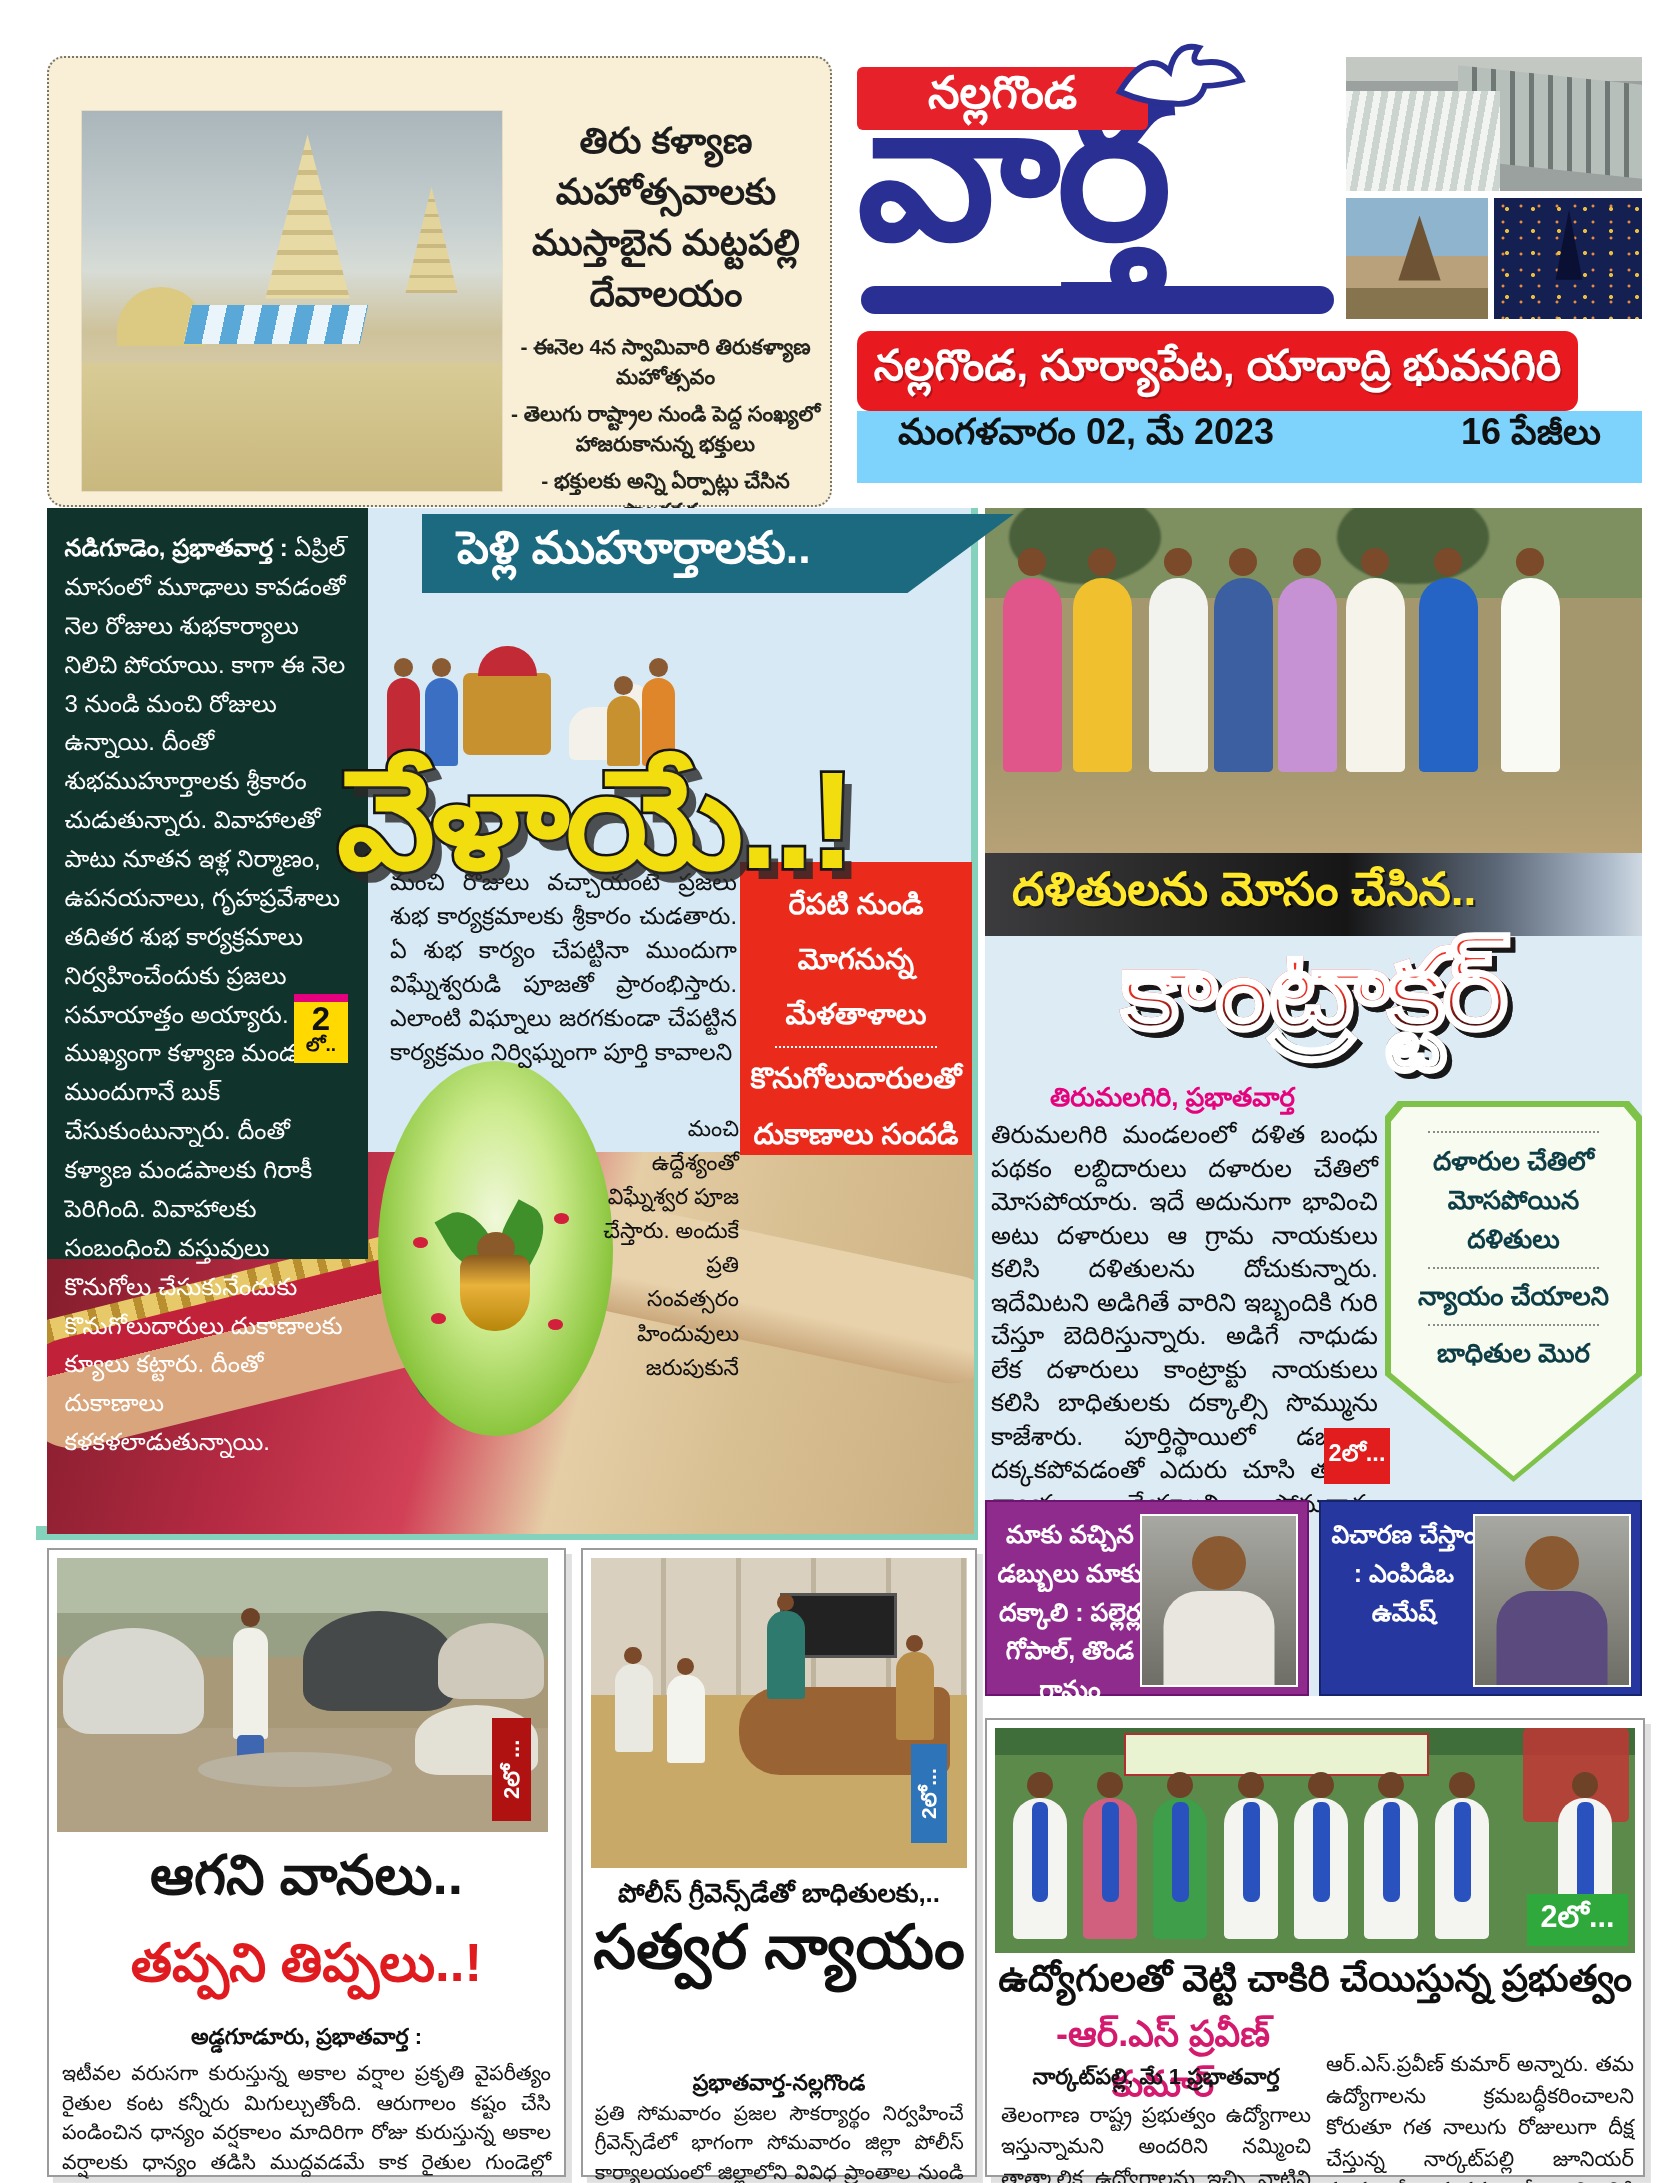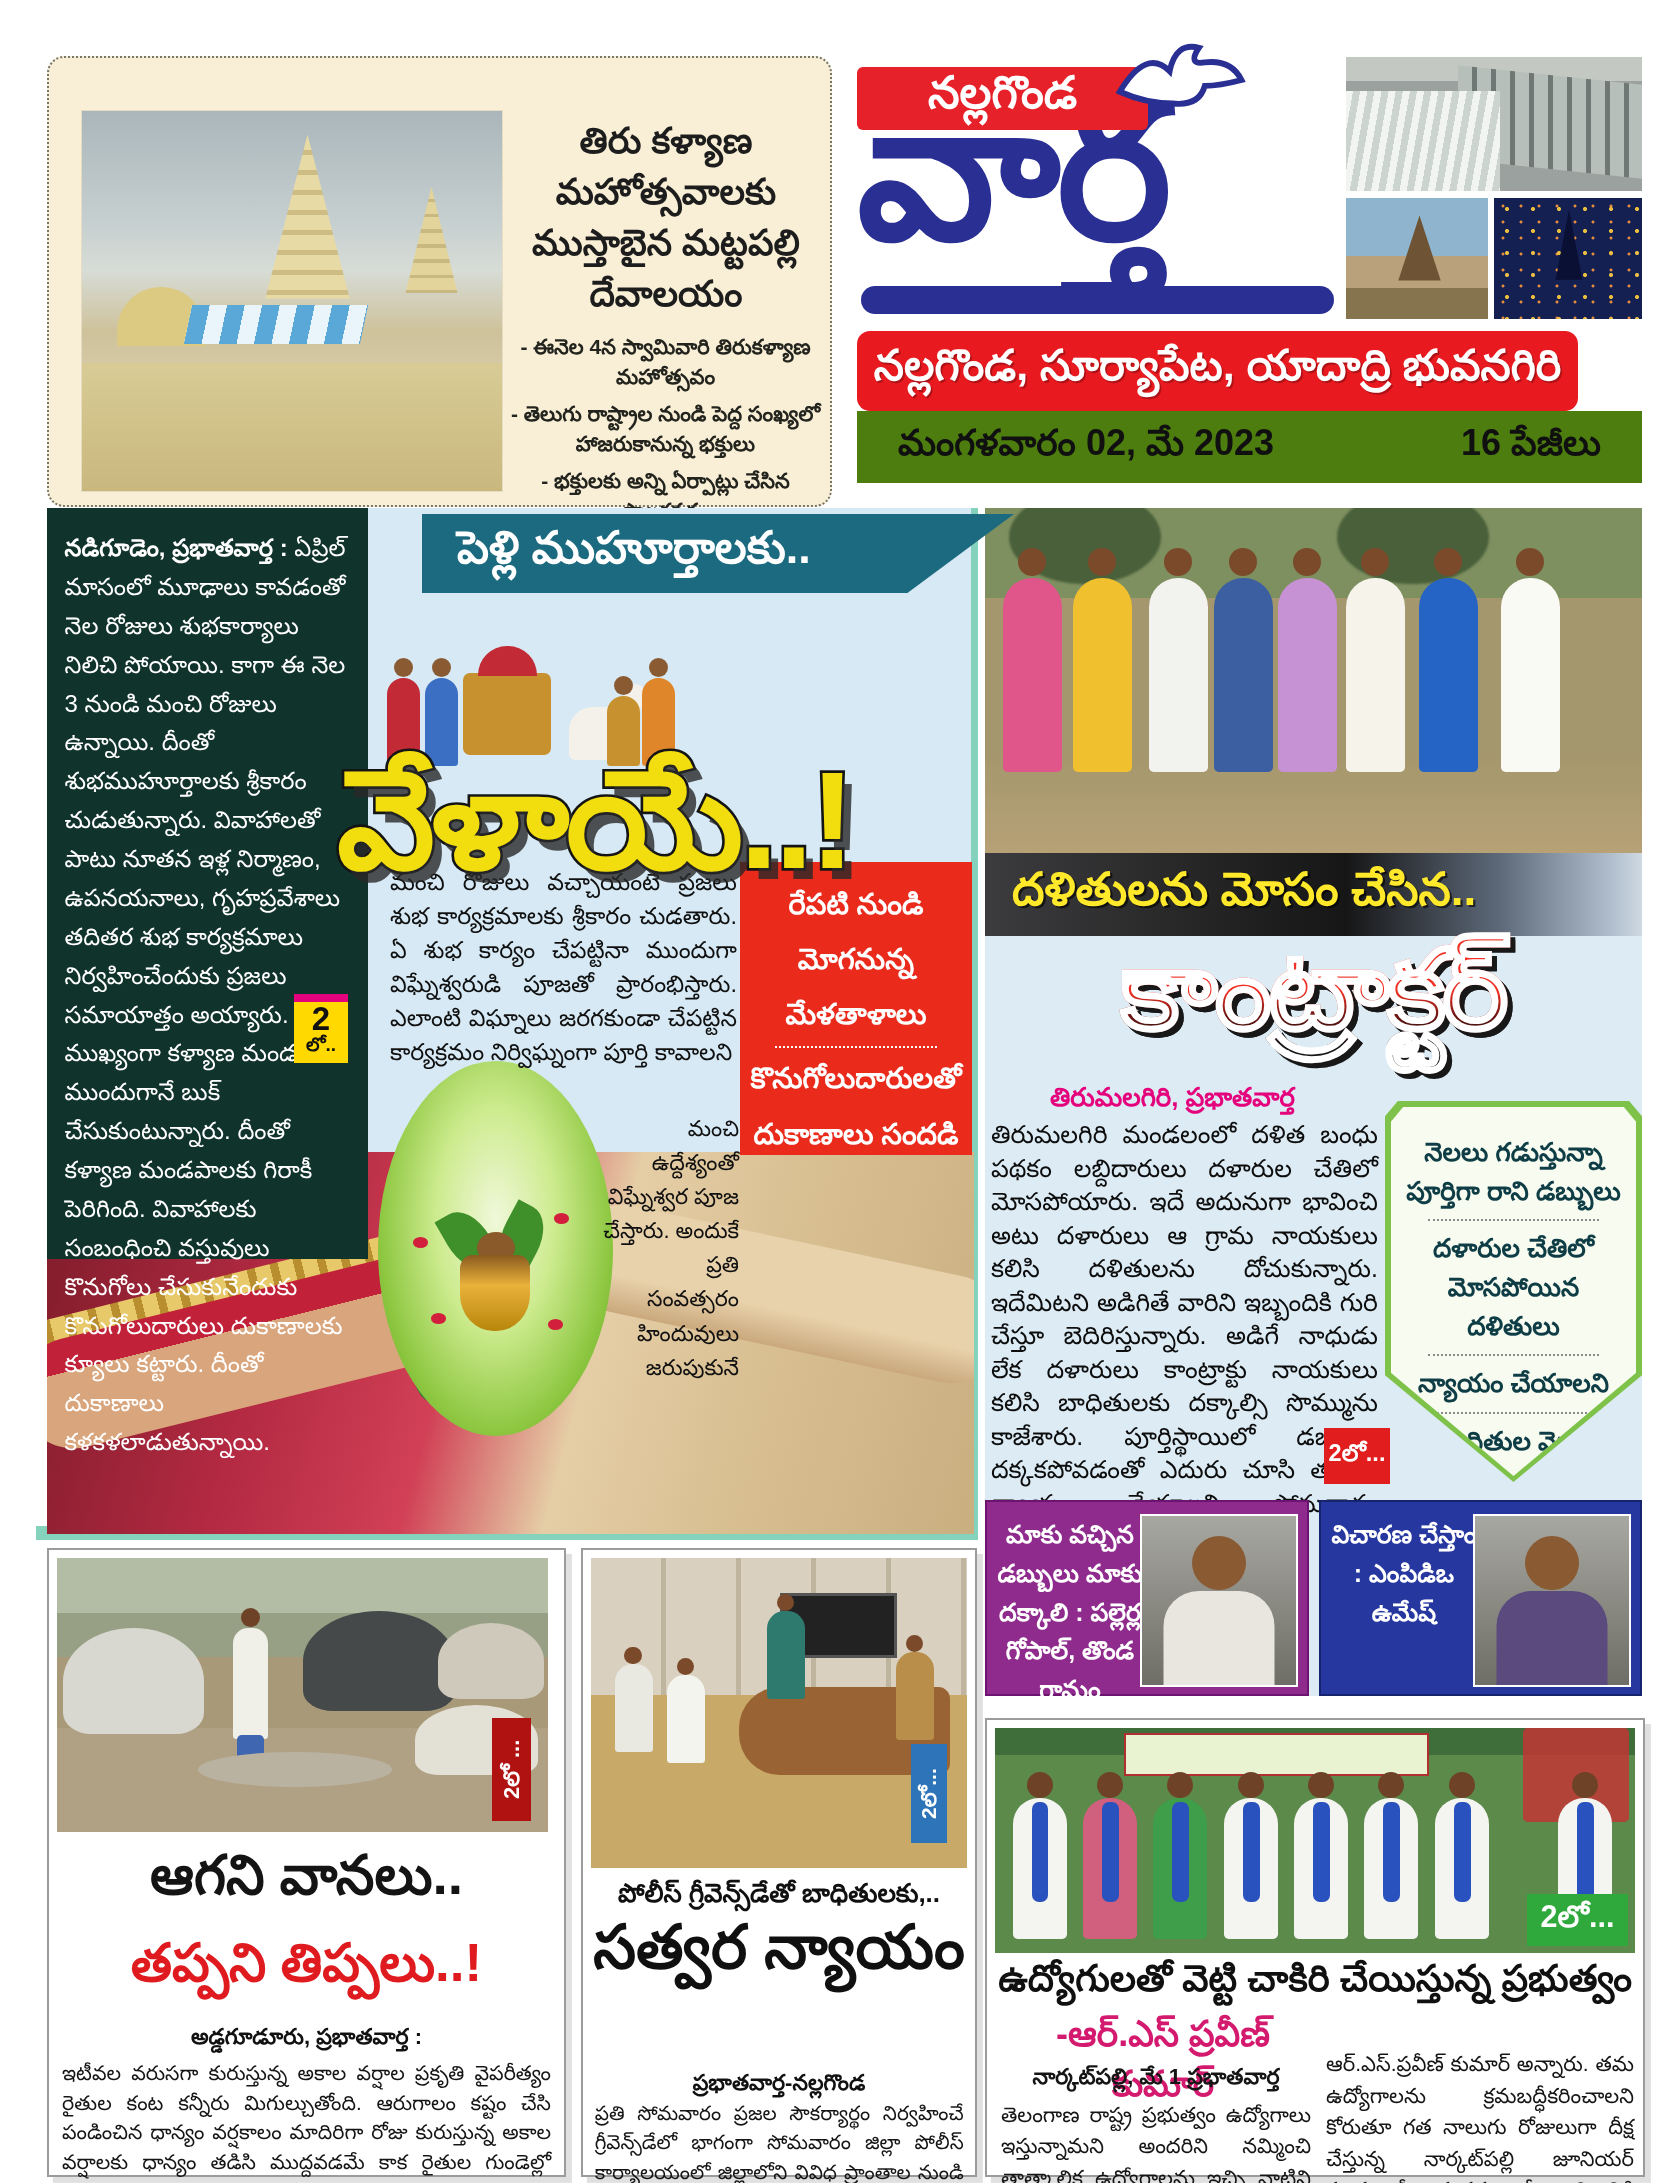--- a/index.html
+++ b/index.html
@@ -38,22 +38,22 @@
   .temple2-photo{left:1346px;top:198px;width:142px;height:121px;background:linear-gradient(#8fb4cd 0 48%,#b9a27b 48% 74%,#86744f 74% 100%);}
   .shikhara{left:47px;top:17.6px;width:53px;height:65px;background:#6e5435;clip-path:polygon(50% 0,90% 100%,10% 100%);}
   .city-photo{left:1494px;top:198px;width:148px;height:121px;background:#141f52;}
   .city-lights{left:0;top:0;width:100%;height:100%;
       background-image:radial-gradient(circle,#ffcf3f 1.8px,transparent 2.3px),radial-gradient(circle,#ff9a3f 1.2px,transparent 1.8px);
       background-size:26px 22px,18px 16px;opacity:.9;}
   .city-tower{left:56px;top:11.7px;width:38px;height:70px;background:#0a1033;clip-path:polygon(50% 0,85% 100%,15% 100%);}
   .district-band{left:857px;top:331px;width:721px;height:80px;background:#e8191f;border-radius:13px;
                  color:#fff;font-size:43px;font-weight:bold;display:flex;align-items:center;justify-content:center;
                  text-shadow:1.8px 1.8px 0 rgba(0,0,0,.25);}
-  .date-band{left:857px;top:411px;width:785px;height:72px;background:#4d7c0f;color:#101010;
-             font-size:36px;font-weight:bold;display:flex;align-items:center;justify-content:space-between;
+  .date-band{left:857px;top:411px;width:785px;height:72px;background:#7dd3fc;color:#101010;
+             font-size:36px;font-weight:bold;display:flex;align-items:flex-start;justify-content:space-between;
              padding:0 41px;box-sizing:border-box;}
 
   
   .wedding-article{left:47px;top:508px;width:927px;height:1026px;background:#d6e9f4;}
   .w-photo{left:0;top:644px;width:927px;height:382px;z-index:1;
            background:linear-gradient(105deg,#7e1c2a 0%,#b42a42 26%,#d14056 44%,#e5cda6 58%,#d9c093 74%,#c9ae80 100%);}
   .w-arm1{left:-35px;top:135px;width:528px;height:111px;background:linear-gradient(#c1223a 0 30%,#d9a57c 30% 100%);
           border-radius:56px;transform:rotate(-14deg);}
   .w-arm2{right:-35px;top:88px;width:446px;height:108px;background:linear-gradient(#e8d2ac 0 65%,#caa87c 100%);
           border-radius:56px;transform:rotate(12deg);}
@@ -298,21 +298,20 @@
       <div class="cfig" style="left:434px;background:#2563c4"></div>
       <div class="cfig" style="left:516px;background:#fafaf5"></div>
     </div>
     <div class="abs c-banner">దళితులను మోసం చేసిన..</div>
     <div class="abs c-title">కాంట్రాక్టర్</div>
     <div class="abs c-dateline">తిరుమలగిరి, ప్రభాతవార్త</div>
     <div class="abs c-body">తిరుమలగిరి మండలంలో దళిత బంధు పథకం లబ్దిదారులు దళారుల చేతిలో మోసపోయారు. ఇదే అదునుగా భావించి అటు దళారులు ఆ గ్రామ నాయకులు కలిసి దళితులను దోచుకున్నారు. ఇదేమిటని అడిగితే వారిని ఇబ్బందికి గురి చేస్తూ బెదిరిస్తున్నారు. అడిగే నాధుడు లేక దళారులు కాంట్రాక్టు నాయకులు కలిసి బాధితులకు దక్కాల్సి సొమ్మును కాజేశారు. పూర్తిస్థాయిలో డబ్బులు దక్కకపోవడంతో ఎదురు చూసి తమకు న్యాయం చేయాలని సోమవారం ఆందోళనకు దిగారు.</div>
     <div class="abs c-pageref">2లో...</div>
     <div class="abs c-sidebar-out">
       <div class="c-sidebar-in">
-        <div class="item">నెలలు గడుస్తున్నా పూర్తిగా రాని డబ్బులు</div>
         <div class="sep"></div>
         <div class="item">దళారుల చేతిలో మోసపోయిన దళితులు</div>
         <div class="sep"></div>
         <div class="item">న్యాయం చేయాలని</div>
         <div class="sep"></div>
         <div class="item">బాధితుల మొర</div>
       </div>
     </div>
     <div class="abs quote-purple">
       <div class="q-text">మాకు వచ్చిన డబ్బులు మాకు దక్కాలి : పల్లెర్ల గోపాల్, తొండ గ్రామం</div>

